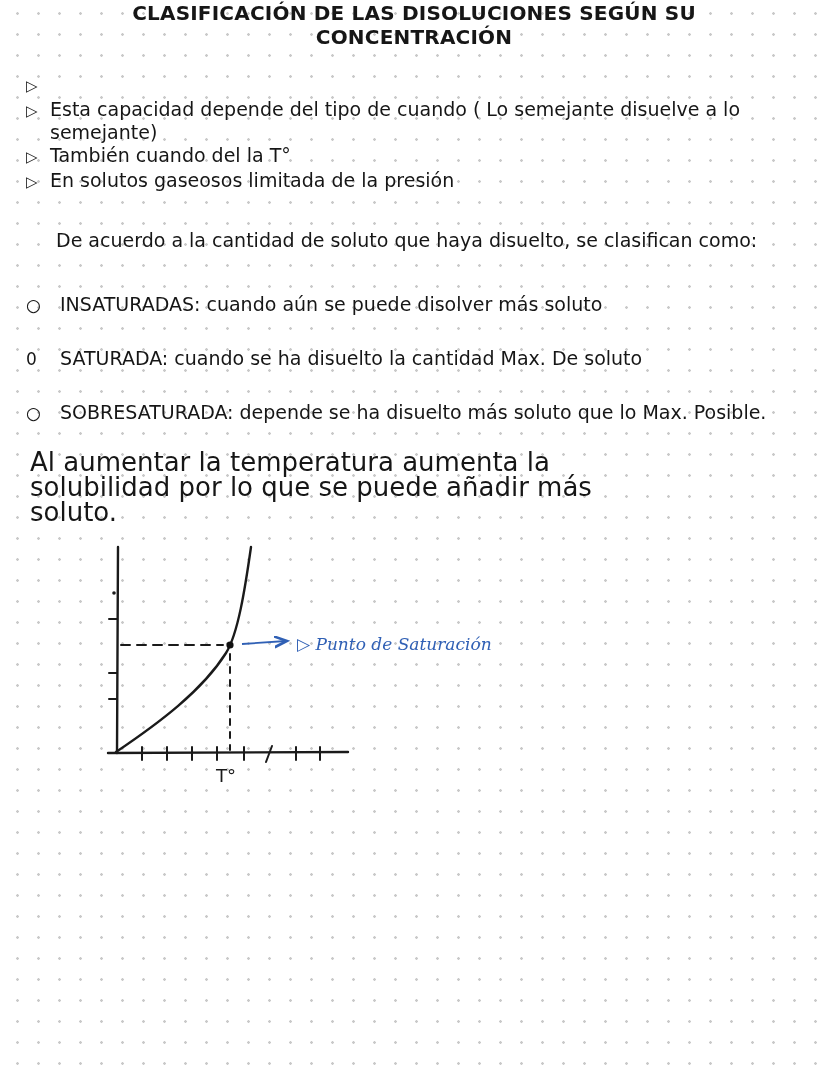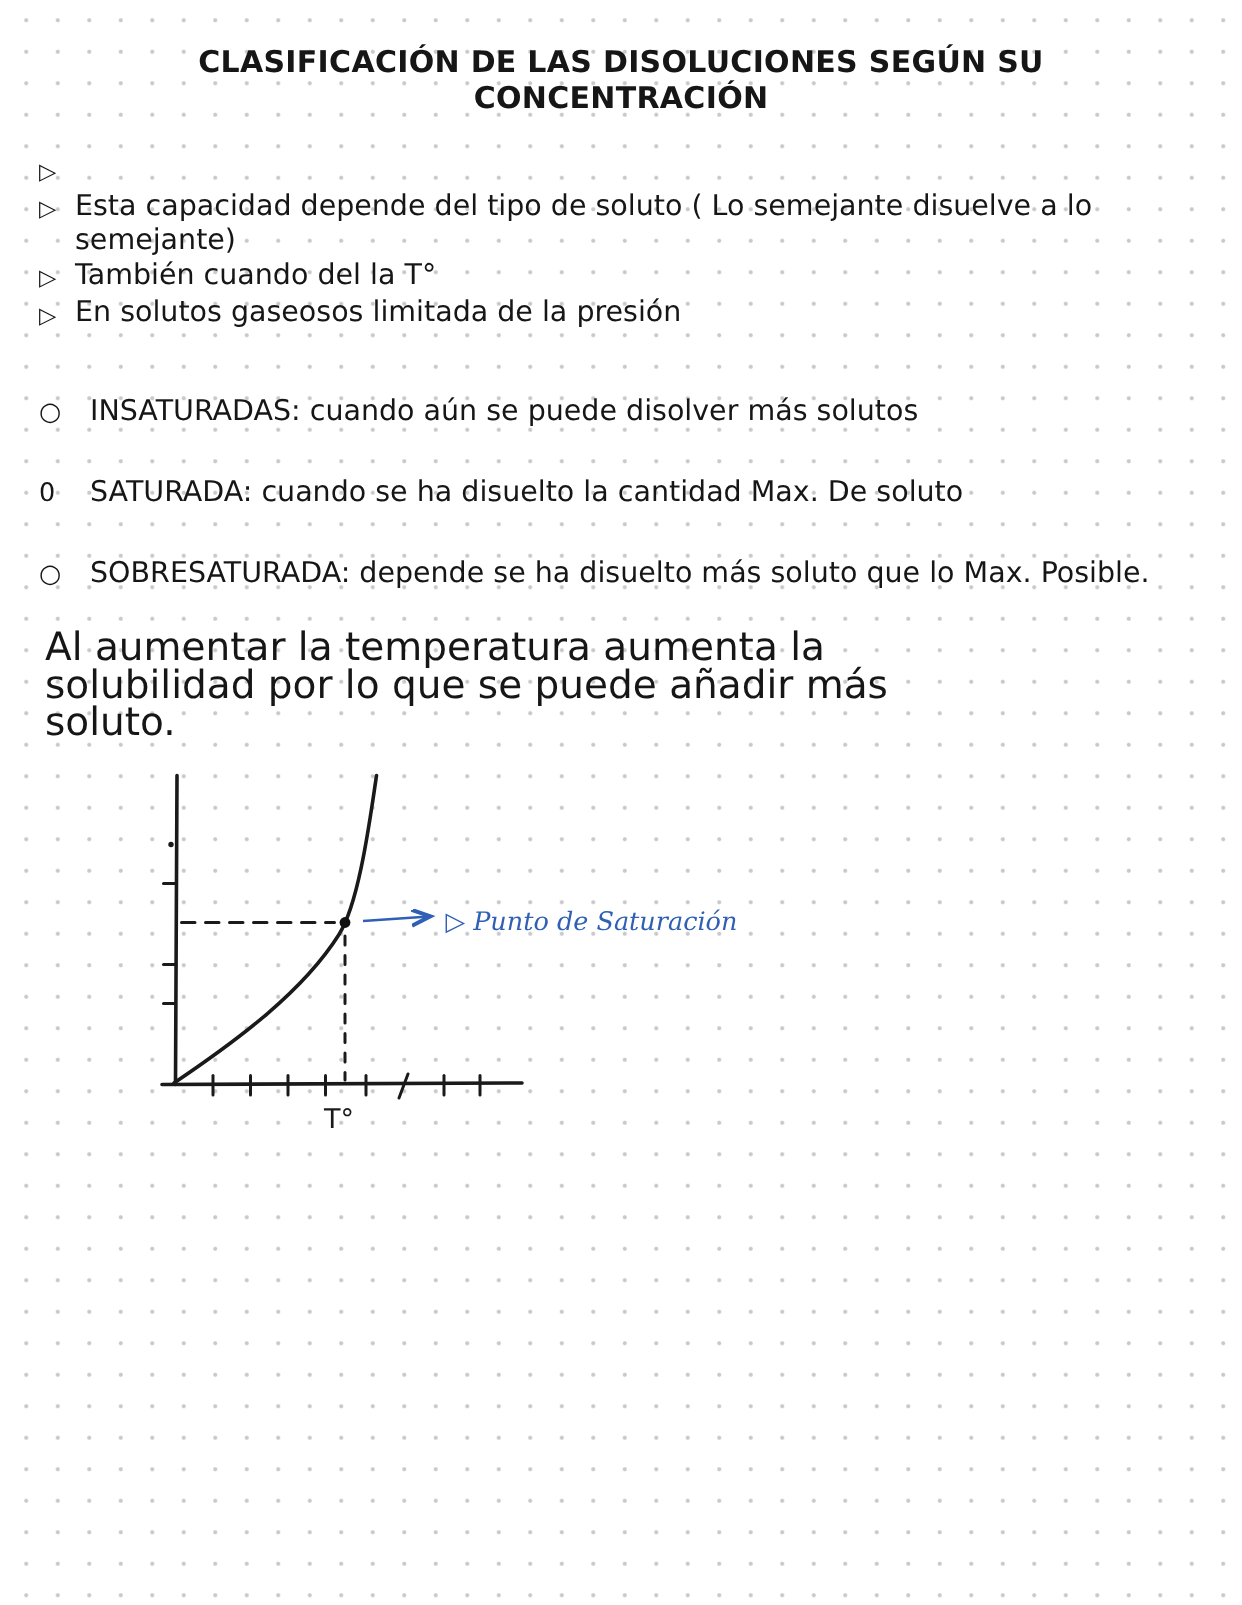--- a/index.html
+++ b/index.html
@@ -10,21 +10,21 @@
     overflow:hidden;
     background-color:#ffffff;
     background-image: radial-gradient(circle, #c9c9c9 1.2px, transparent 1.5px);
     background-size: 21px 21px;
     background-position: 7px 3px;
     font-family:"DejaVu Sans", sans-serif;
     color:#161616;
   }
   .title {
     text-align:center;
-    padding-top:29px;
+    padding-top:1px;
     font-size:20px;
     font-weight:bold;
     line-height:24px;
     letter-spacing:0.2px;
   }
   .bullets { margin:24px 0 0 26px; font-size:19px; }
   .bullet { display:flex; line-height:23px; }
   .bullet .marker {
     flex:0 0 24px; width:24px;
     font-size:15px; padding-top:2px;
@@ -63,37 +63,38 @@
     <div>CLASIFICACIÓN DE LAS DISOLUCIONES SEGÚN SU</div>
     <div>CONCENTRACIÓN</div>
   </div>
 
   <div class="bullets">
     <div class="bullet">
       <span class="marker">▷</span>
     </div>
     <div class="bullet">
       <span class="marker">▷</span>
-      <span class="btext">Esta capacidad depende del tipo de soluto ( Lo semejante disuelve a lo semejante)</span>
+      <span class="btext">Esta capacidad depende del tipo de cuando ( Lo semejante disuelve a lo semejante)</span>
     </div>
     <div class="bullet">
       <span class="marker">▷</span>
       <span class="btext">También cuando del la T°</span>
     </div>
     <div class="bullet">
       <span class="marker">▷</span>
       <span class="btext">En solutos gaseosos limitada de la presión</span>
     </div>
   </div>
 
+  <div class="intro">De acuerdo a la cantidad de soluto que haya disuelto, se clasifican como:</div>
 
   <div class="classes">
     <div class="citem">
       <span class="cmarker">○</span>
-      <span class="ctext">INSATURADAS: cuando aún se puede disolver más solutos</span>
+      <span class="ctext">INSATURADAS: cuando aún se puede disolver más soluto</span>
     </div>
     <div class="citem">
       <span class="cmarker">0</span>
       <span class="ctext">SATURADA: cuando se ha disuelto la cantidad Max. De soluto</span>
     </div>
     <div class="citem">
       <span class="cmarker">○</span>
       <span class="ctext">SOBRESATURADA: depende se ha disuelto más soluto que lo Max. Posible.</span>
     </div>
   </div>

